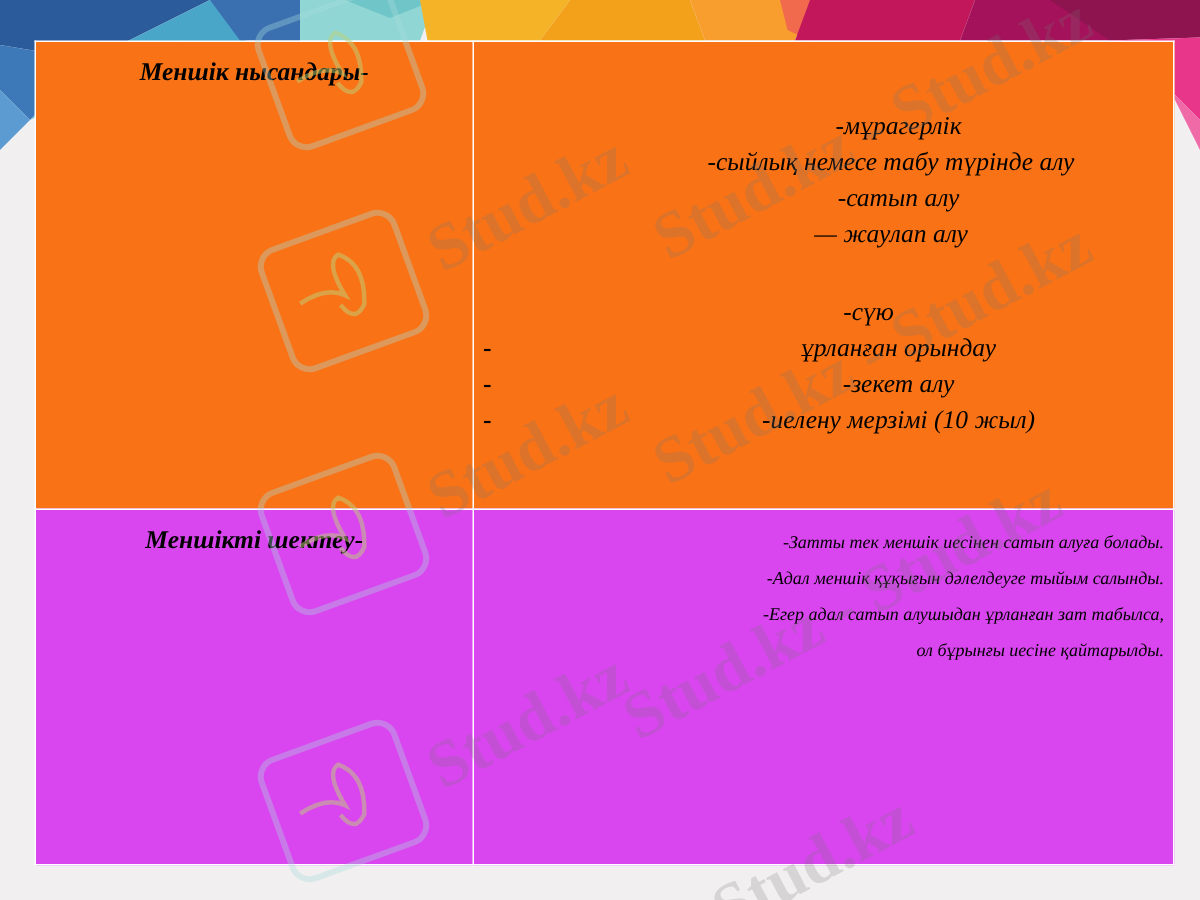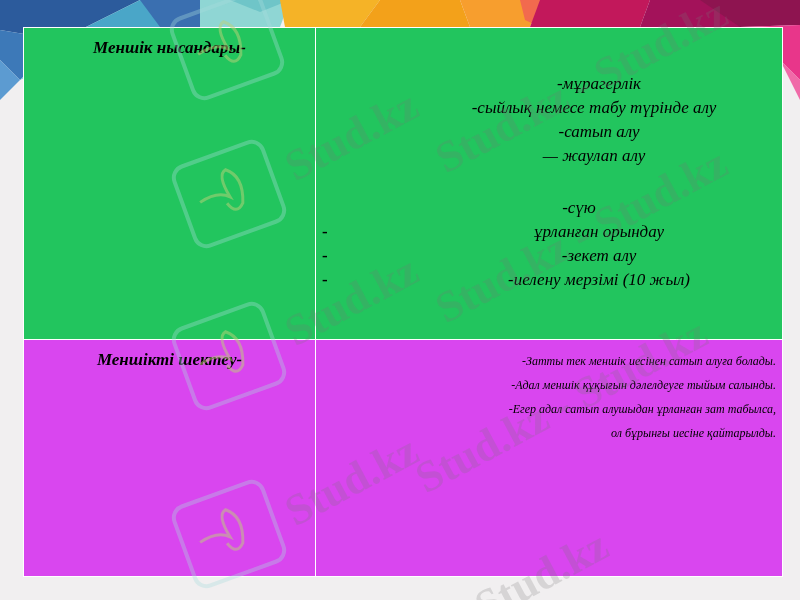--- a/index.html
+++ b/index.html
@@ -21,21 +21,21 @@
     table-layout: fixed;
   }
   .slide-table td {
     border: 1.5px solid #ffffff;
     vertical-align: top;
     font-style: italic;
     color: #000;
     padding: 0;
   }
   .hdr td { background: #70ad47; height: 86px; }
-  .row1 td { background: #22c55e; height: 263px; }
+  .row1 td { background: #f97316; height: 263px; }
   .row2 td { background: #d946ef; height: 201px; }
   .col1 { width: 291px; }
   .hdr-text {
     color: #ffffff; font-weight: bold; text-decoration: underline;
     font-size: 17px; line-height: 22px;
   }
   .hdr-c1 { text-align: center; padding-top: 8px; padding-right: 50px; }
   .hdr-c2 { padding-top: 8px; padding-left: 102px; }
   .label-cell {
     font-weight: bold; font-size: 17px; text-align: center;

